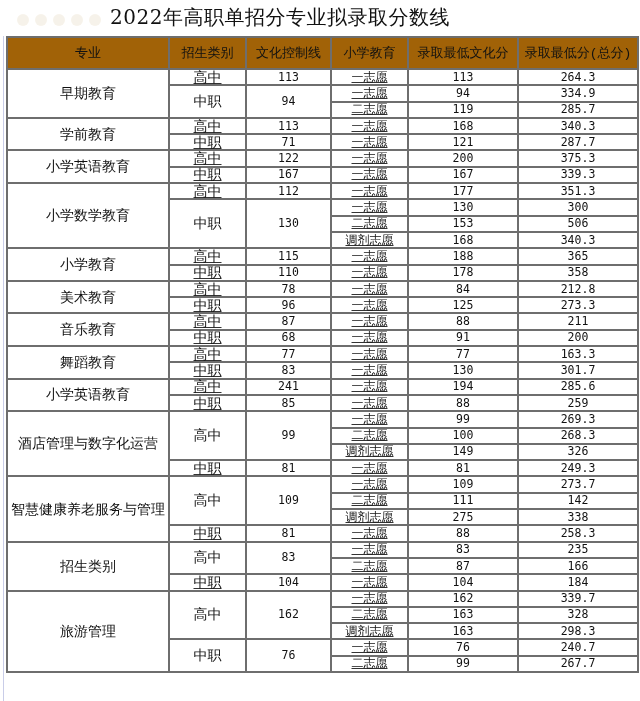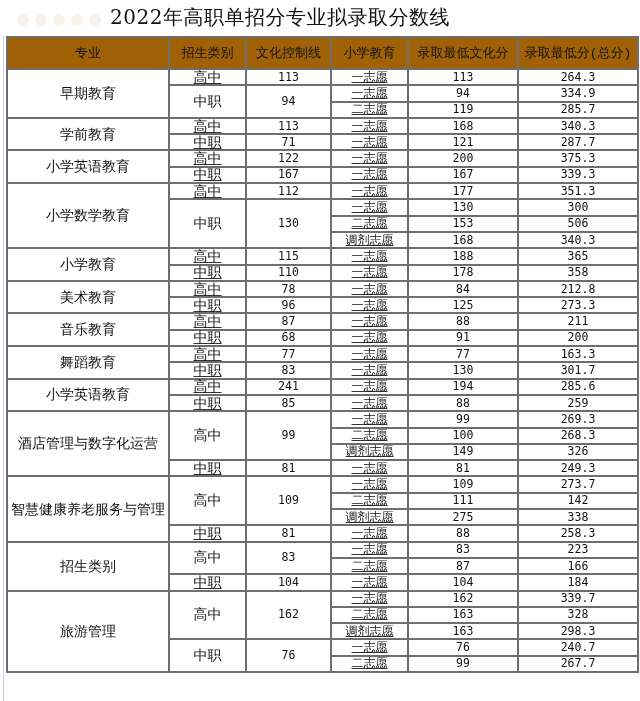--- a/index.html
+++ b/index.html
@@ -259,21 +259,21 @@
         <td class="method">一志愿</td>
         <td class="num">88</td>
         <td class="num">258.3</td>
       </tr>
       <tr>
         <td class="major" rowspan="3">招生类别</td>
         <td class="cat nu" rowspan="2">高中</td>
         <td class="num" rowspan="2">83</td>
         <td class="method">一志愿</td>
         <td class="num">83</td>
-        <td class="num">223</td>
+        <td class="num">235</td>
       </tr>
       <tr>
         <td class="method">二志愿</td>
         <td class="num">87</td>
         <td class="num">166</td>
       </tr>
       <tr>
         <td class="cat" rowspan="1">中职</td>
         <td class="num" rowspan="1">104</td>
         <td class="method">一志愿</td>

